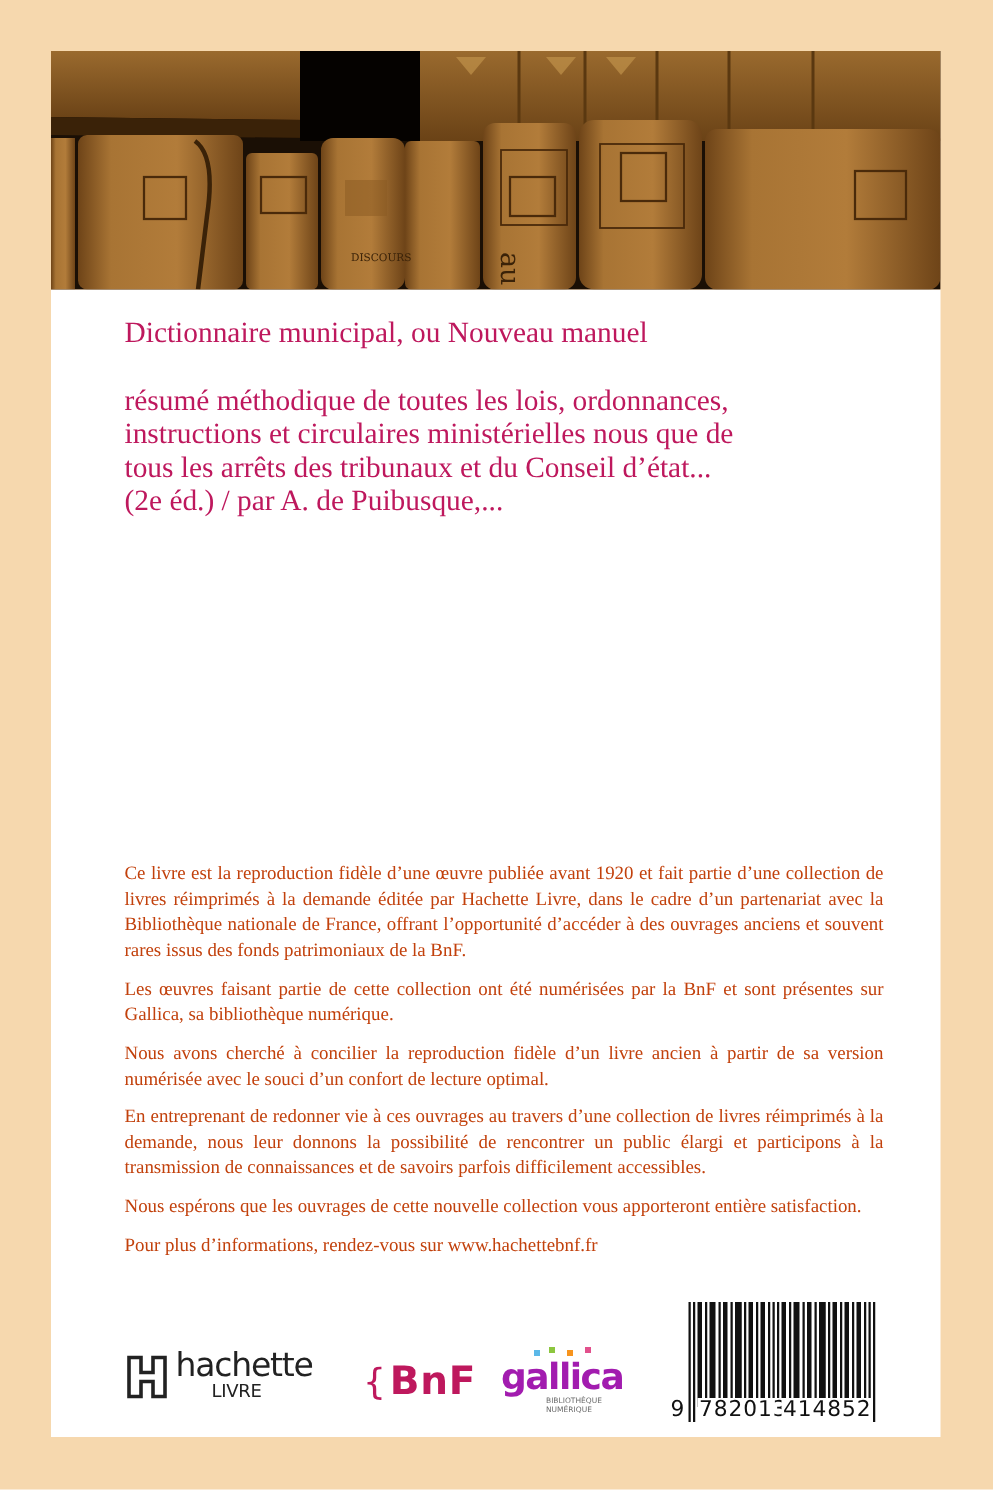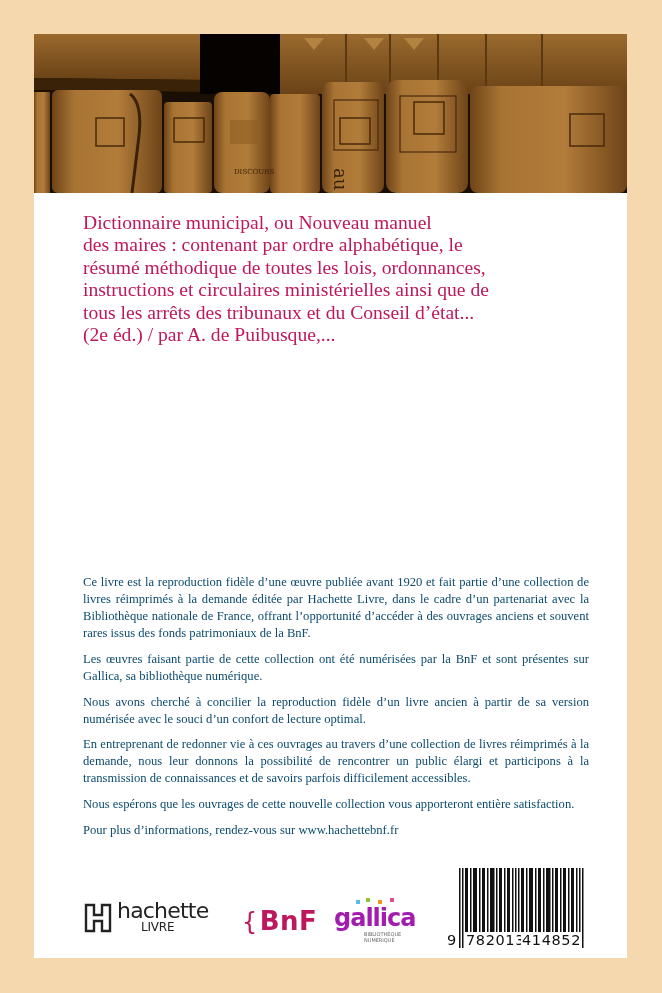--- a/index.html
+++ b/index.html
@@ -33,21 +33,21 @@
       color: #be185d;
       margin: 0;
       font-weight: normal;
     }
     .body-text {
       position: absolute;
       left: 49px; top: 540px;
       width: 506px;
       font-size: 12.6px;
       line-height: 17.1px;
-      color: #0c4a6e;
+      color: #c2410c;
       text-align: justify;
     }
     .body-text p { margin: 0 0 8.5px 0; }
     .logos {
       position: absolute;
       left: 0; top: 834px;
       width: 593px; height: 90px; padding-left: 43px;
     }
     .logo-hachette {
       position: absolute; left: 50px; top: 33px;
@@ -150,23 +150,23 @@
       <rect x="380" y="68" width="30" height="32" fill="none" stroke="#4a2a0a" stroke-width="1.5"></rect>
       <rect x="536" y="80" width="34" height="32" fill="none" stroke="#4a2a0a" stroke-width="1.5"></rect>
       <path d="M96 60 Q110 70 104 110 L98 159" stroke="#3a2208" stroke-width="3" fill="none"></path>
       <text x="304" y="150" font-family="DejaVu Serif, serif" font-size="18" fill="#3a2208" transform="rotate(90 310 140)">au</text>
       <text x="200" y="140" font-family="DejaVu Serif, serif" font-size="7" fill="#3a2208">DISCOURS</text>
     </svg>
   </div>
 
   <h1 class="title">
     <span>Dictionnaire municipal, ou Nouveau manuel</span><br>
-    <span>des maires : contenant par ordre alphabétique, le</span><br>
+    <br>
     <span>résumé méthodique de toutes les lois, ordonnances,</span><br>
-    <span>instructions et circulaires ministérielles ainsi que de</span><br>
+    <span>instructions et circulaires ministérielles nous que de</span><br>
     <span>tous les arrêts des tribunaux et du Conseil d’état...</span><br>
     <span>(2e éd.) / par A. de Puibusque,...</span>
   </h1>
 
   <div class="body-text">
     <p>Ce livre est la reproduction fidèle d’une œuvre publiée avant 1920 et fait partie d’une collection de livres réimprimés à la demande éditée par Hachette Livre, dans le cadre d’un partenariat avec la Bibliothèque nationale de France, offrant l’opportunité d’accéder à des ouvrages anciens et souvent rares issus des fonds patrimoniaux de la BnF.</p>
     <p>Les œuvres faisant partie de cette collection ont été numérisées par la BnF et sont présentes sur Gallica, sa bibliothèque numérique.</p>
     <p>Nous avons cherché à concilier la reproduction fidèle d’un livre ancien à partir de sa version numérisée avec le souci d’un confort de lecture optimal.</p>
     <p>En entreprenant de redonner vie à ces ouvrages au travers d’une collection de livres réimprimés à la demande, nous leur donnons la possibilité de rencontrer un public élargi et participons à la transmission de connaissances et de savoirs parfois difficilement accessibles.</p>
     <p>Nous espérons que les ouvrages de cette nouvelle collection vous apporteront entière satisfaction.</p>

